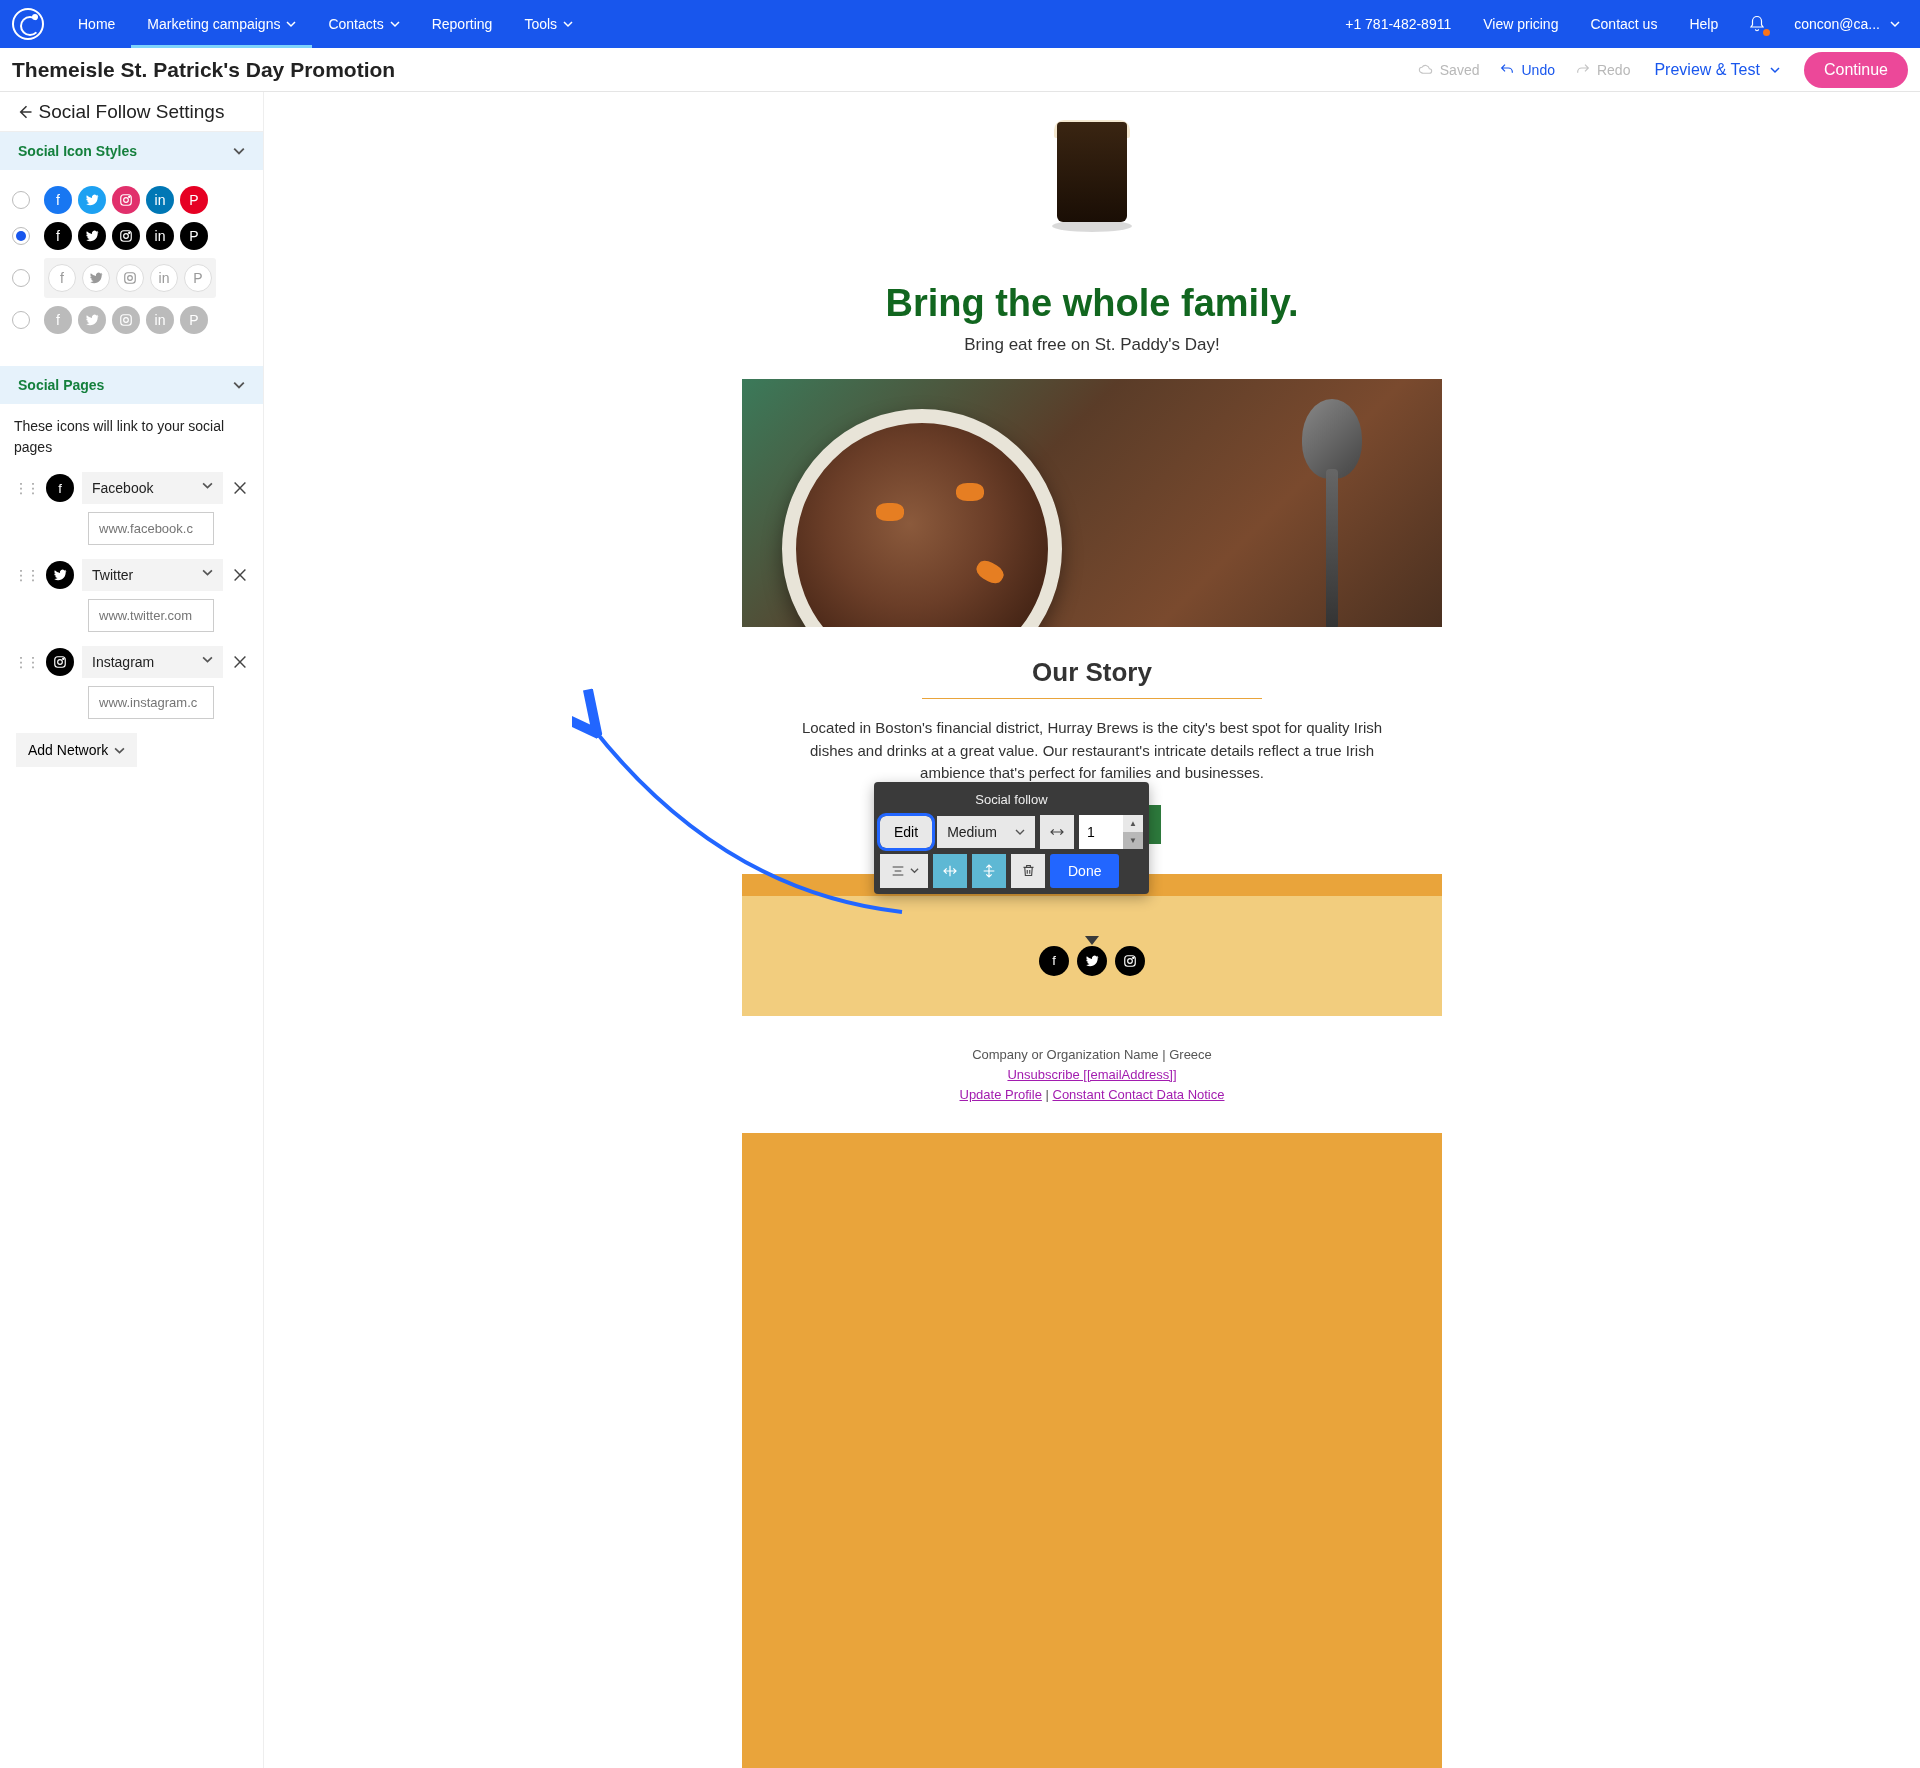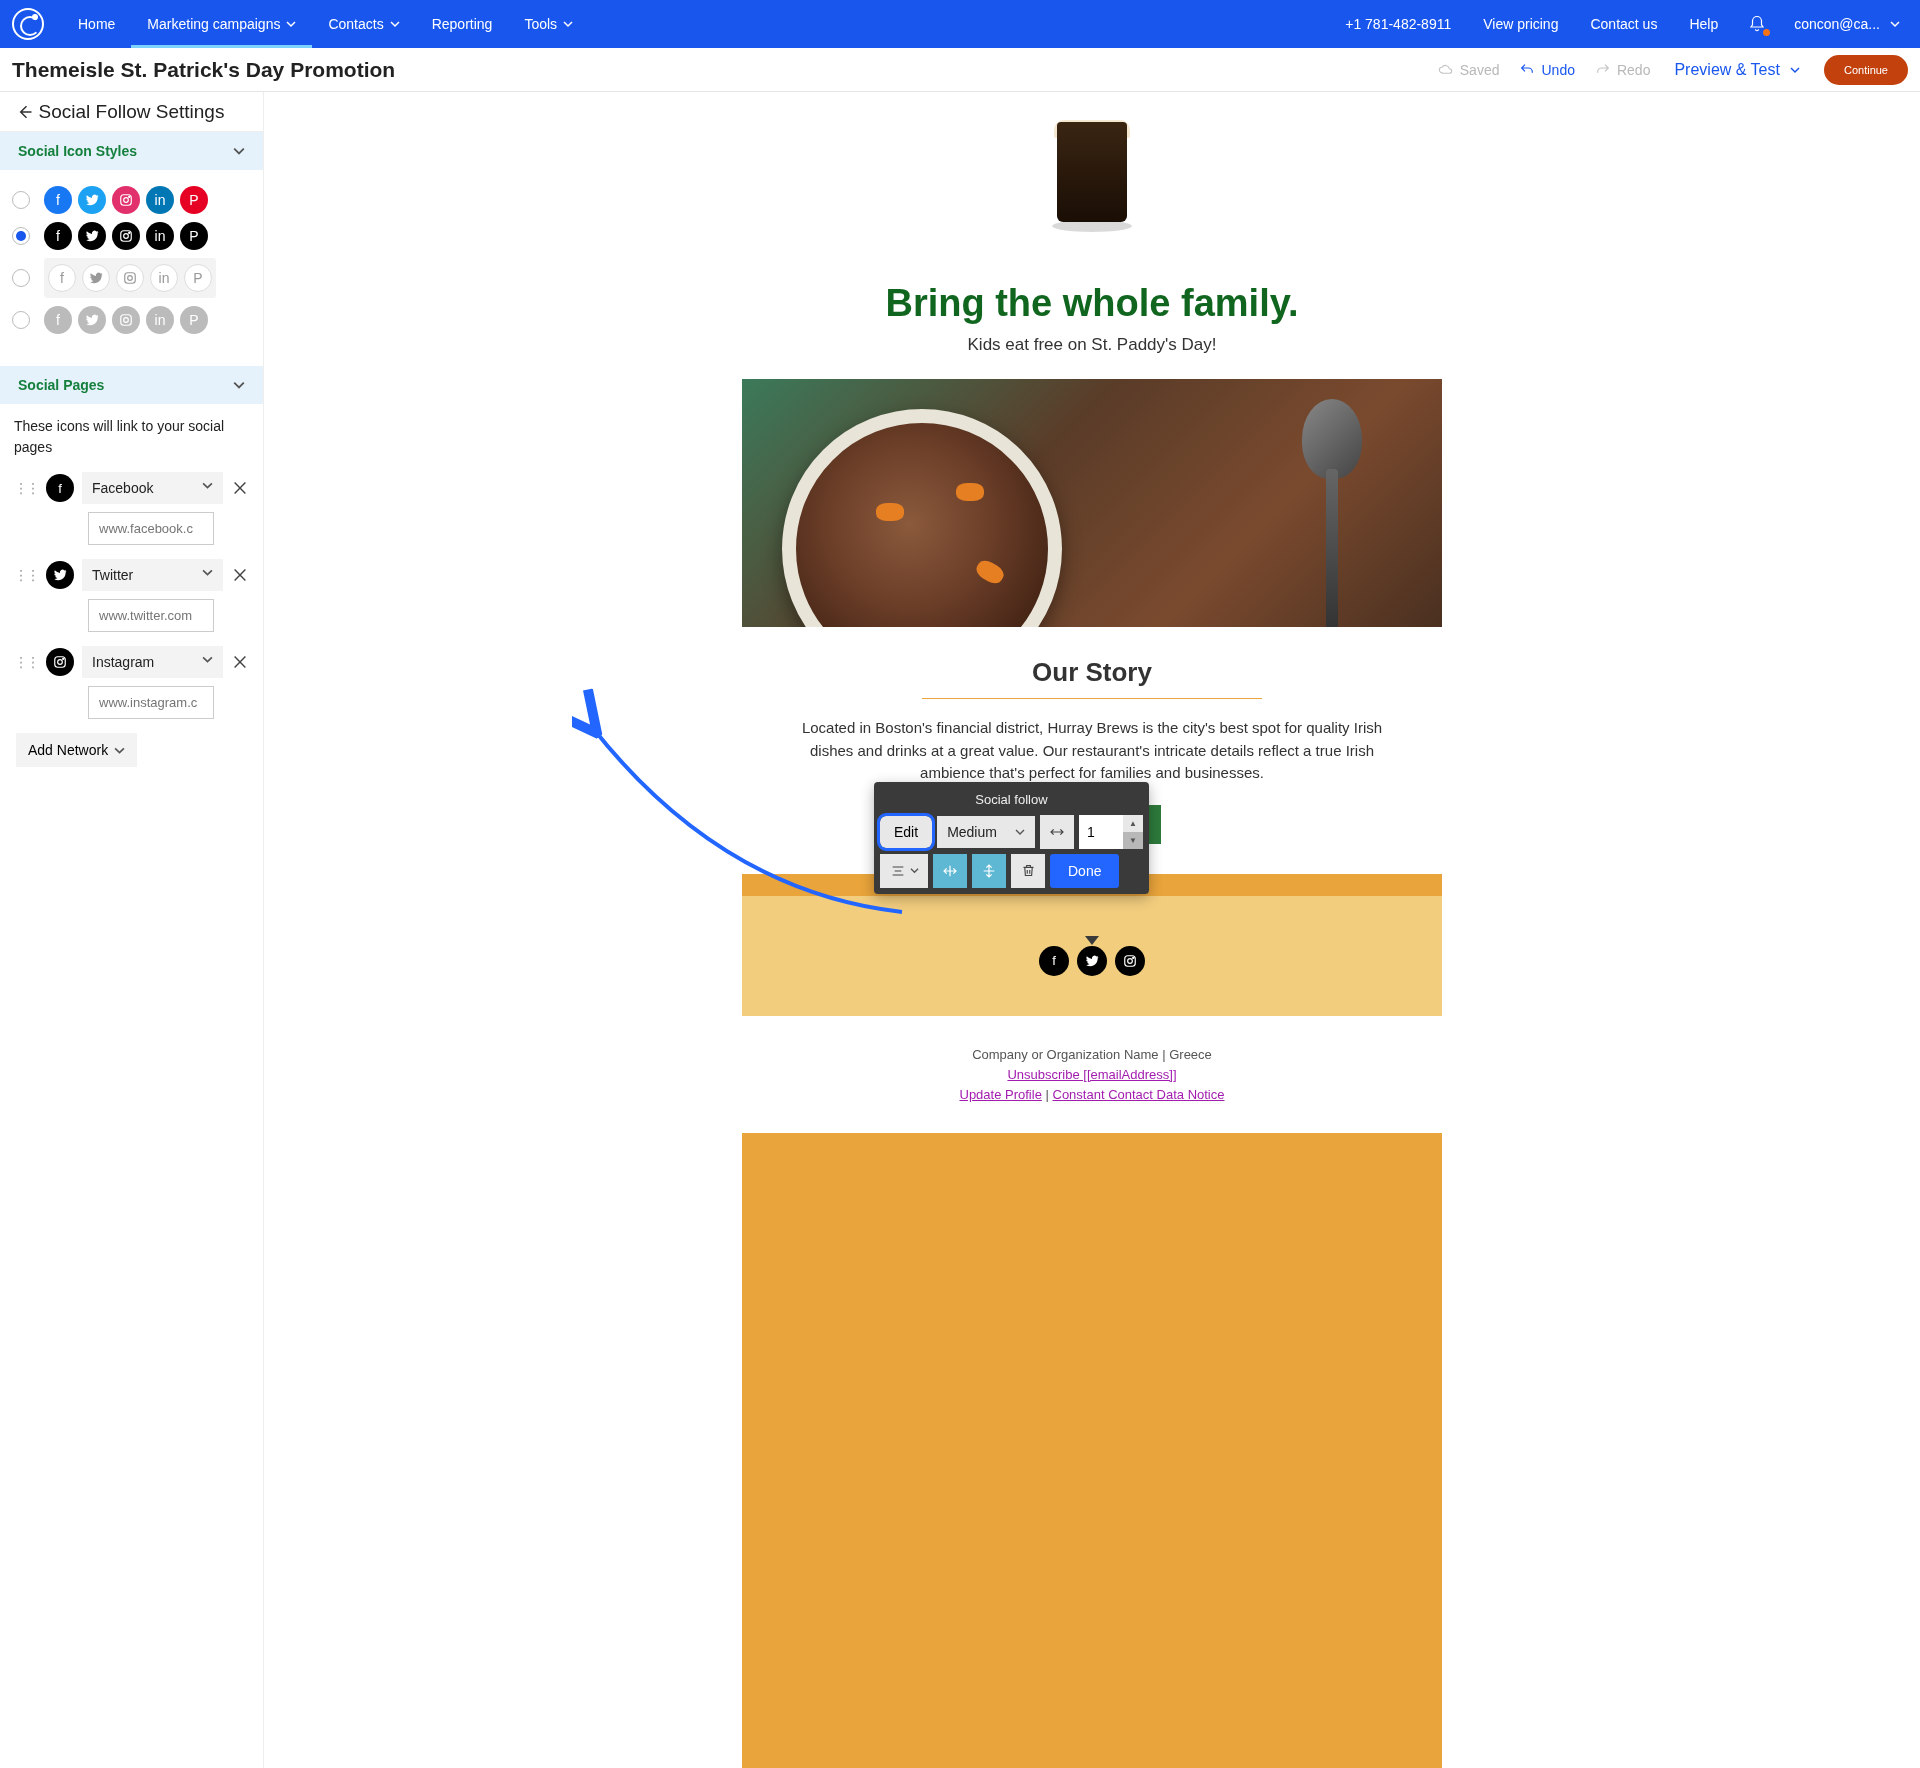--- a/index.html
+++ b/index.html
@@ -19,21 +19,21 @@
 .acct { display:flex; align-items:center; padding:0 8px 0 14px;}
 
 
 .subbar { height:44px; border-bottom:1px solid #e5e5e5; display:flex; align-items:center; padding:0 12px;}
 .doc-title { font-size:21px; font-weight:600; }
 .subbar .spacer{flex:1;}
 .sb-item { display:flex; align-items:center; padding:0 10px; font-size:14px; color:#1856ED; cursor:pointer;}
 .sb-item.disabled { color:#b8b8b8; cursor:default;}
 .sb-ic { width:16px; height:16px; margin-right:6px;}
 .preview { color:#1856ED; font-weight:500; padding:0 14px; display:flex; align-items:center;}
-.continue-btn { background:#c2410c; color:#fff; border:none; border-radius:18px; padding:9px 20px; font-size:11px; font-weight:500; margin-left:10px;}
+.continue-btn { background:#ec4899; color:#fff; border:none; border-radius:18px; padding:9px 20px; font-size:16px; font-weight:500; margin-left:10px;}
 
 
 .workspace { display:flex; height: calc(100vh - 92px); }
 .sidebar { width:264px; background:#fff; border-right:1px solid #eee; overflow-y:auto;}
 .sb-header { height:40px; display:flex; align-items:center; padding:0 14px; position:relative; border-bottom:1px solid #eee;}
 .back-arrow { position:absolute; left:14px; width:20px; height:20px; cursor:pointer;}
 .sb-header-title { flex:1; text-align:center; font-size:19px; font-weight:500;}
 .accordion { background:#e6f2fb; padding:11px 18px; font-size:14px; font-weight:600; color:#15803d; display:flex; justify-content:space-between; align-items:center; cursor:pointer;}
 .sel-row { padding:10px 18px;}
 .dropdown { background:#f3f3f3; border:none; padding:10px 14px; width:100%; font-size:14px; display:flex; justify-content:space-between; align-items:center; cursor:pointer;}
@@ -383,21 +383,21 @@
     <div class="email-frame">
       <div class="email-inner">
         <div class="glass-sec">
           <div class="glass">
             <div class="glass-foam"></div>
               <div class="glass-body"></div>
               <div class="glass-base"></div>
           </div>
         </div>
         <div class="headline">Bring the whole family.</div>
-        <div class="subhead">Kids eat free on St. Paddy's Day!</div>
+        <div class="subhead">Bring eat free on St. Paddy's Day!</div>
         <div class="food-img">
           <div class="wood"></div>
             <div class="cloth"></div>
           <div class="bowl">
               <div class="carrot c1"></div>
               <div class="carrot c2"></div>
               <div class="carrot c3"></div>
             </div>
           <div class="spoon">
               <div class="spoon-bowl"></div>

